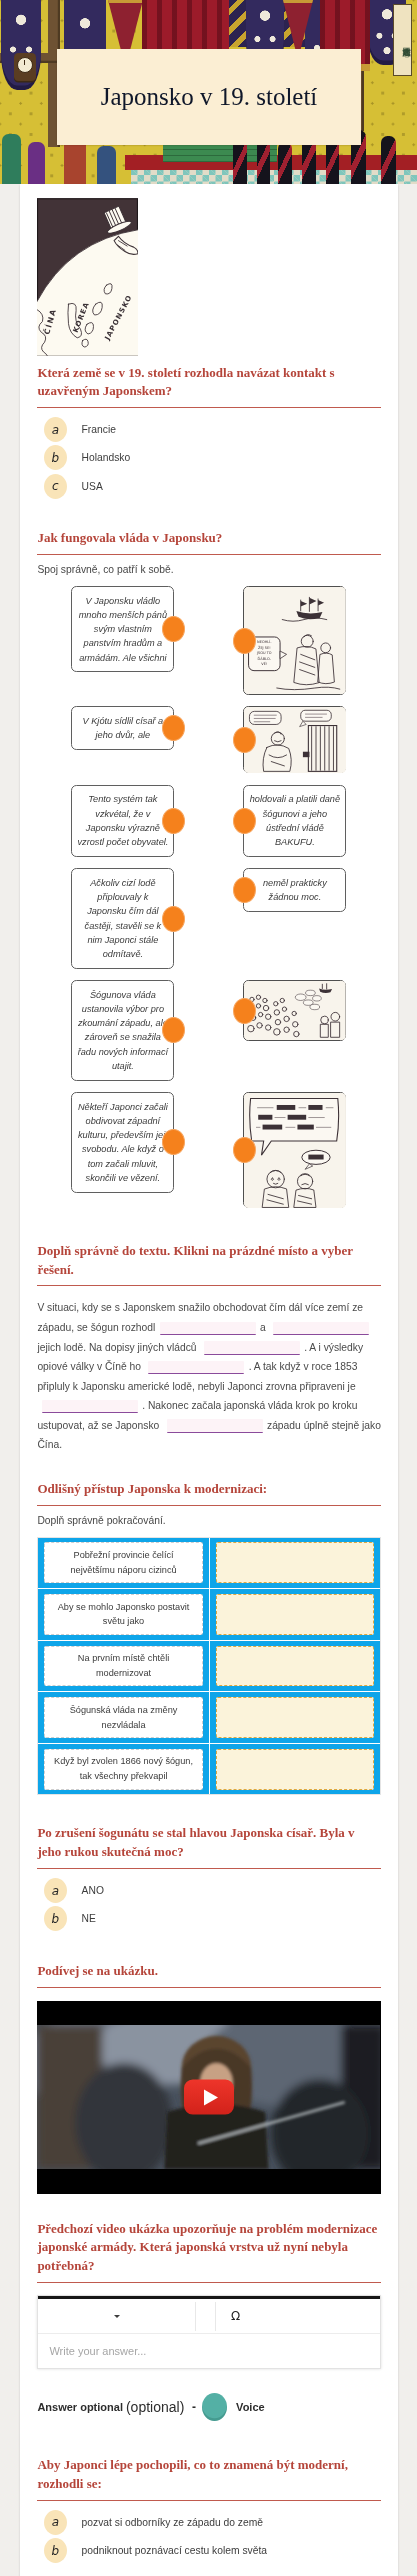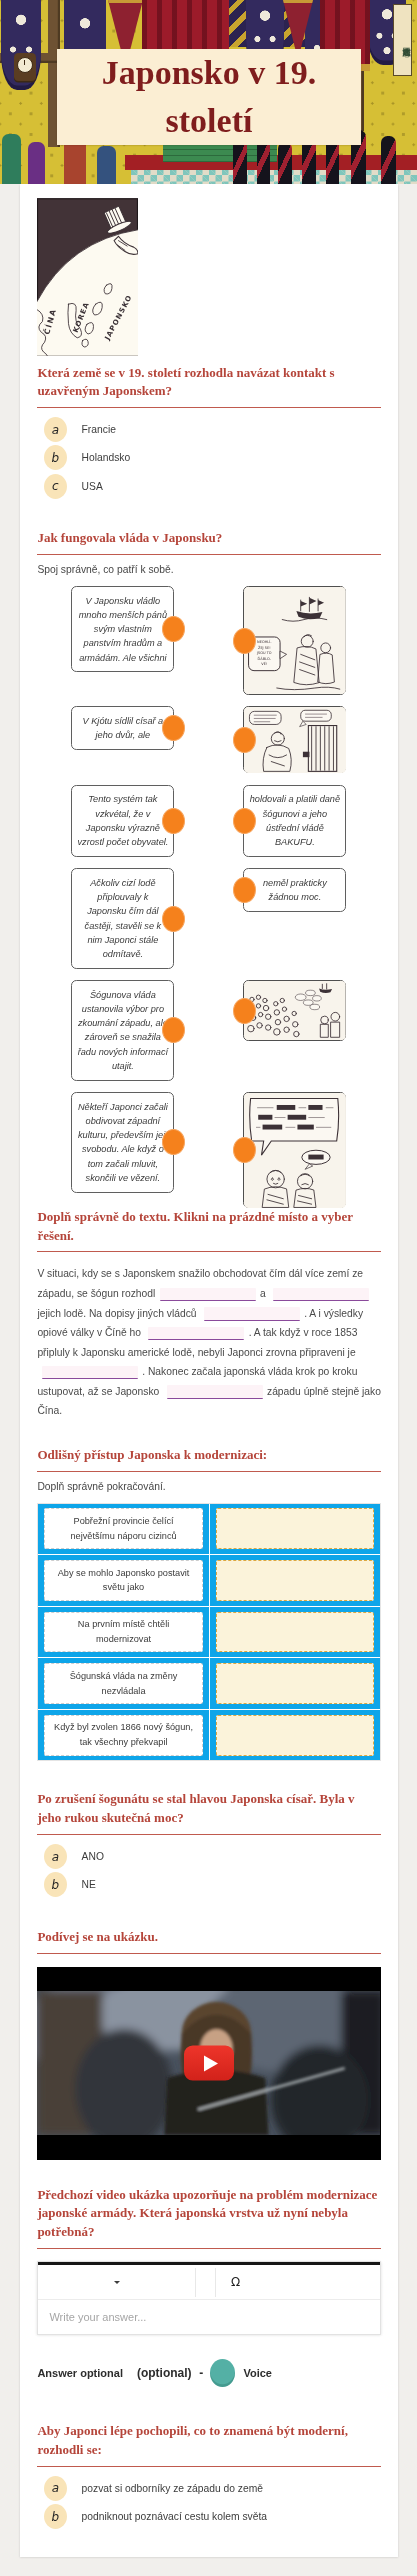--- a/index.html
+++ b/index.html
@@ -39,22 +39,22 @@
       linear-gradient(45deg,#7fc6bc 25%,#e2dcc8 25%,#e2dcc8 75%,#7fc6bc 75%);
     background-position:0 0,6.5px 6.5px;background-size:13px 13px;}
   .carpet{position:absolute;bottom:14px;left:125px;right:0;height:15px;background:#a31f24;}
   .steps{position:absolute;bottom:22px;left:163px;width:114px;height:18.5px;background:#3c8a50;
     background-image:repeating-linear-gradient(#3c8a50 0 4.9px,#2c6a3c 4.9px 6px);}
   .fig{position:absolute;border-radius:6.5px 6.5px 0 0;}
   .fig.official{background:#15131c;background-image:linear-gradient(115deg,transparent 42%,#a02030 42%,#a02030 58%,transparent 58%);}
   .title-box{position:absolute;left:57px;top:49px;width:304px;height:96px;background:#fbeed3;
     display:flex;align-items:center;justify-content:center;text-align:center;z-index:5;
     box-shadow:0 0.5px 1.6px rgba(60,30,0,.25);}
-  .title-box .t{width:239px;font-family:"Liberation Serif",serif;font-weight:700;font-size:34px;
-    line-height:1.42;color:#7f1d1d;}
+  .title-box .t{width:239px;font-family:"Liberation Serif",serif;font-weight:400;font-size:25px;
+    line-height:1.42;color:#0f172a;}
 
   
   .card{position:relative;margin:0 20px;background:#ffffff;padding:14px 17px 25px 17.4px;
     box-shadow:0 0.5px 2.2px rgba(0,0,0,.16);}
 
   .heading{font-family:"Liberation Serif",serif;font-weight:700;font-size:13px;line-height:1.42;
     color:#b5453a;margin:0;}
   .divider{border:0;border-top:1.1px solid #c05a4e;margin:6.5px 0 0 0;}
   .instruction{font-size:10.3px;color:#474747;margin-top:8.7px;}
 
@@ -119,27 +119,27 @@
     border-top:3.8px solid #3d3d3d;}
   .tb-sep{width:0.5px;background:#e8e8e8;height:29px;}
   .tb-gap{width:19.6px;}
   .tb-omega{padding-left:15px;font-size:12px;color:#1f1f1f;cursor:pointer;font-family:"DejaVu Sans",sans-serif;}
   .answer-input{display:block;width:100%;border:0;outline:none;padding:9.8px 11px;font-size:11px;
     color:#444;height:34px;box-sizing:border-box;font-family:"Liberation Sans",sans-serif;}
   .answer-input::placeholder{color:#a6a6a6;}
 
   .recorder{margin-top:24px;display:flex;align-items:center;}
   .rec-label{font-size:11px;font-weight:bold;color:#2d2d2d;}
-  .rec-opt{font-size:12px;font-weight:bold;color:#2d2d2d;margin-left:14px;}
+  .rec-opt{font-size:14px;font-weight:normal;color:#2d2d2d;margin-left:3px;}
   .rec-sep{margin:0 6.5px 0 7.6px;font-weight:bold;font-size:12px;color:#2d2d2d;}
   .rec-circle{width:25px;height:28px;border-radius:50%;background:#54b0a5;margin-right:8.7px;cursor:pointer;
     box-shadow:inset 0 -2.7px rgba(0,60,50,.18);}
   .rec-voice{font-size:11px;font-weight:bold;color:#2d2d2d;}
 
-  .mt56{margin-top:30px;} .mt62{} .mt64{margin-top:35px;}
+  .mt56{margin-top:30px;} .mt62{margin-top:34px;} .mt64{margin-top:35px;}
   .mt46{margin-top:25px;} .mt54{margin-top:29px;} .mt48{margin-top:26px;} .mt14{margin-top:7.6px;}
 </style>
 </head>
 <body>
 
 <div class="page">
 
   <div class="banner">
     <div class="beam-v" style="left:48px;height:147px;"></div>
     <div class="beam-v" style="left:352px;height:131px;"></div>

